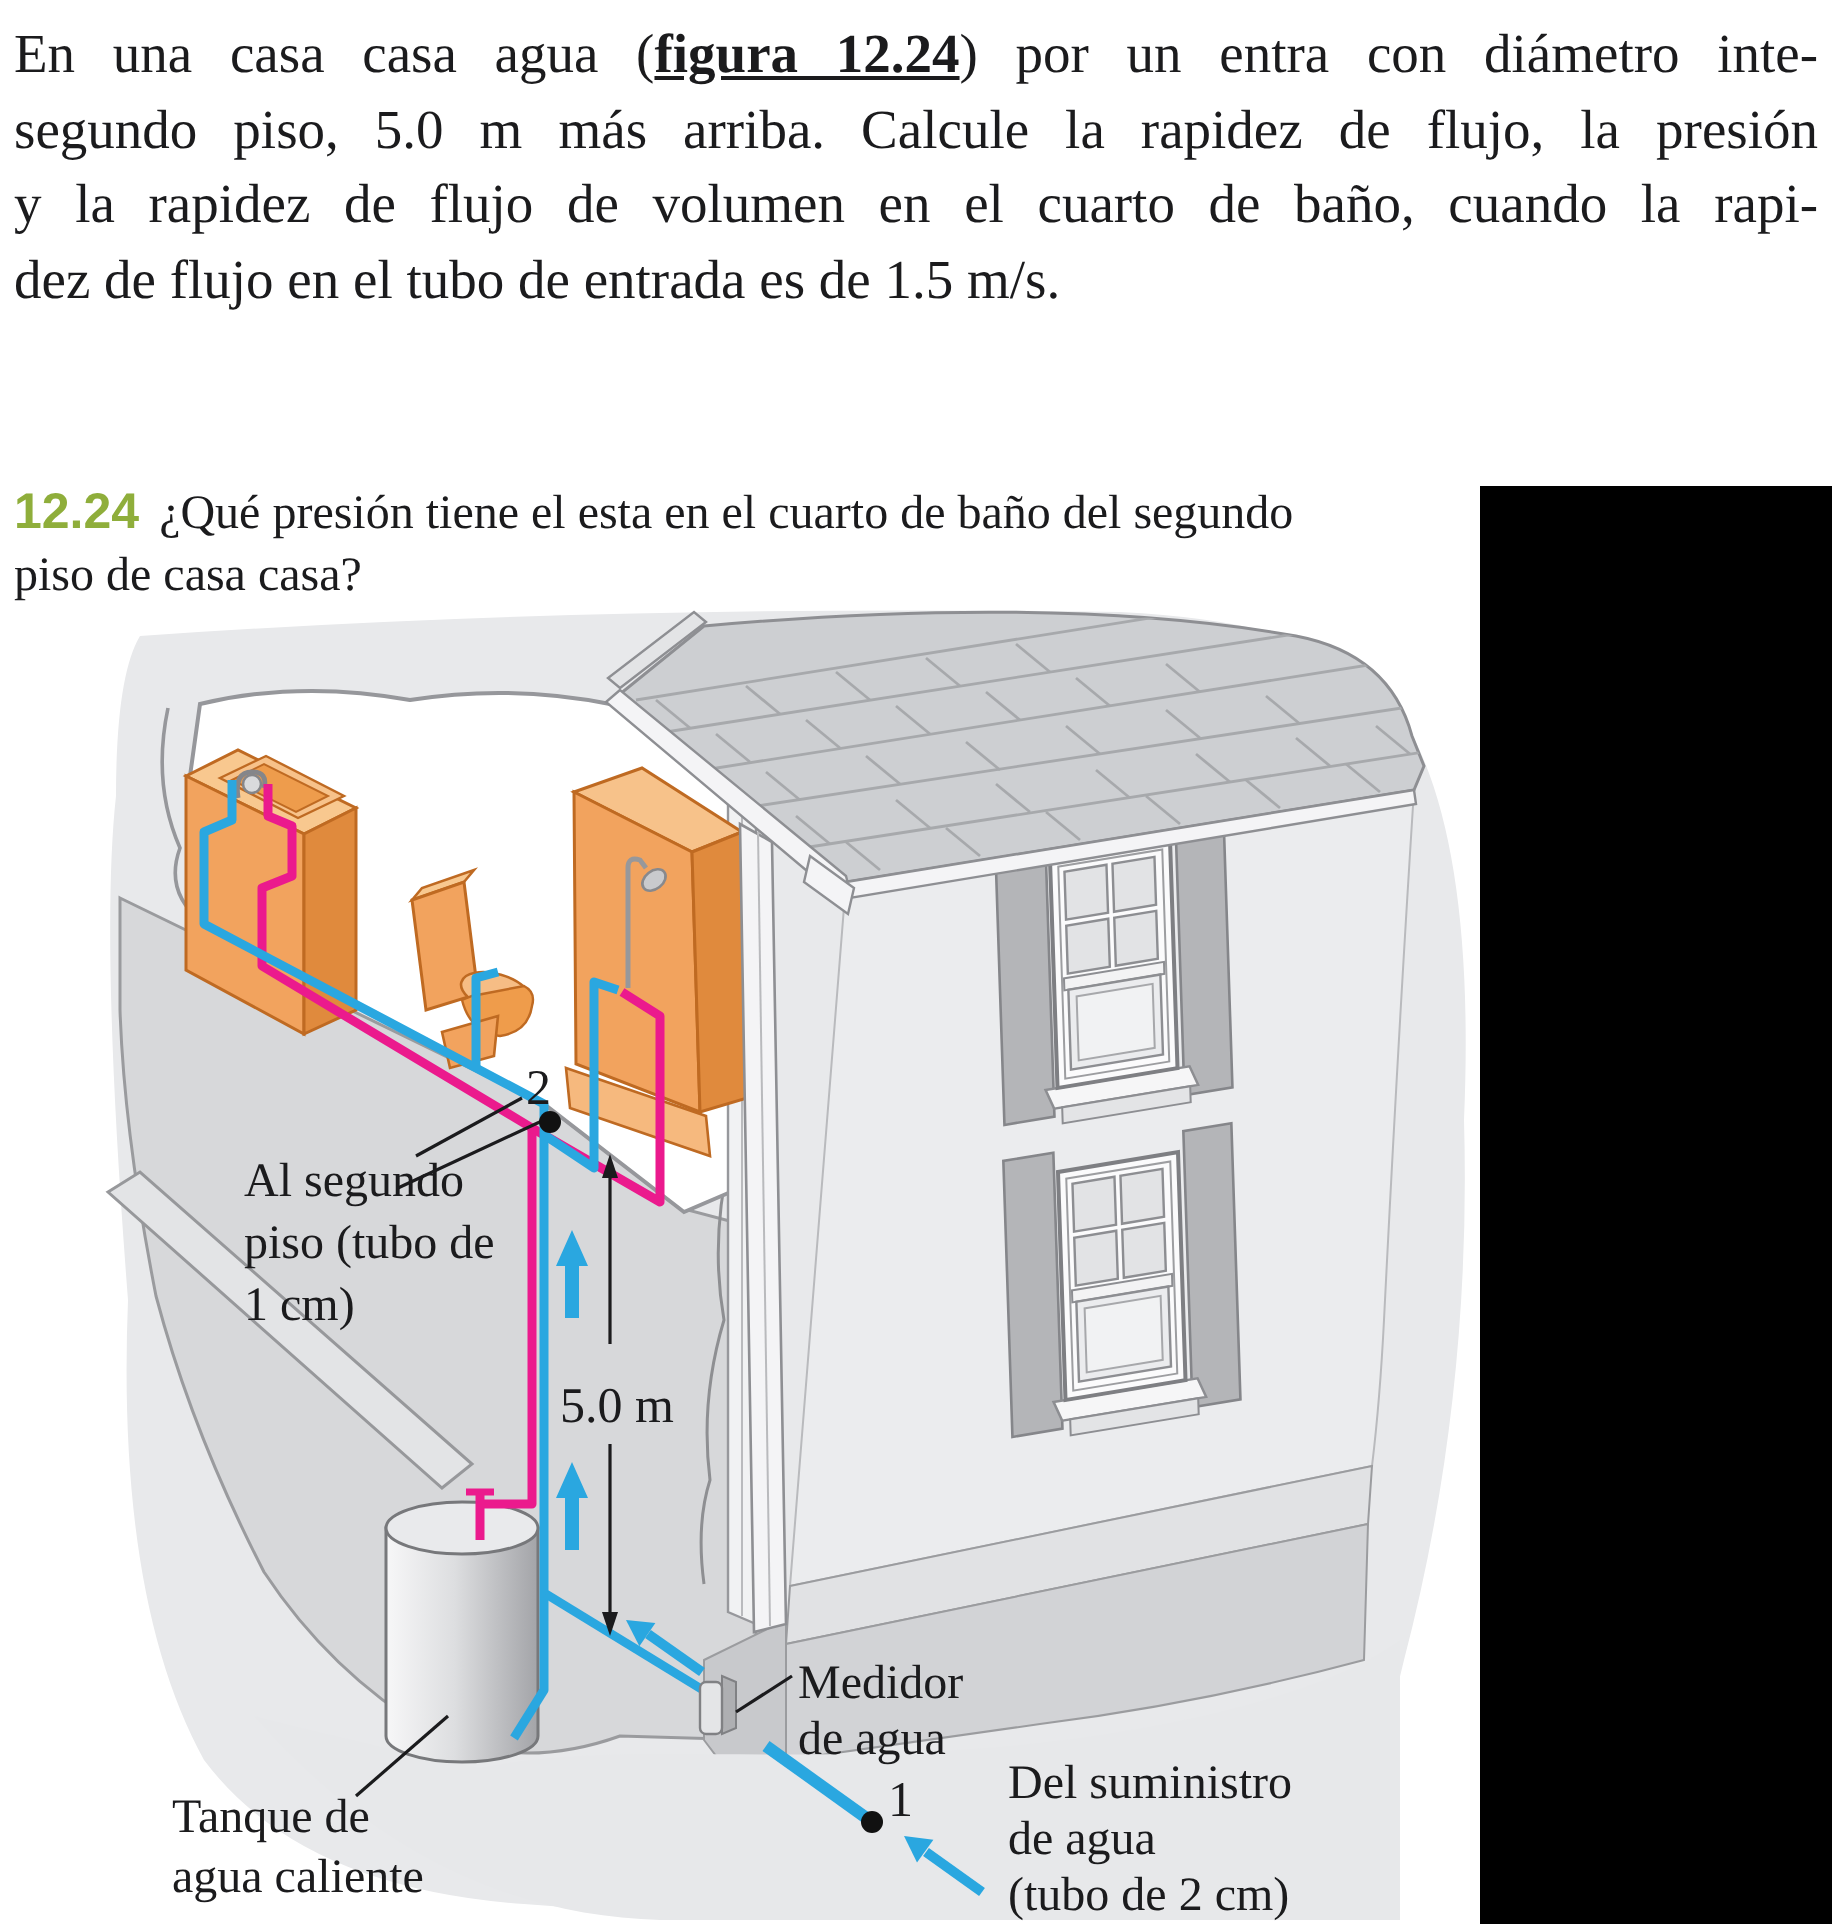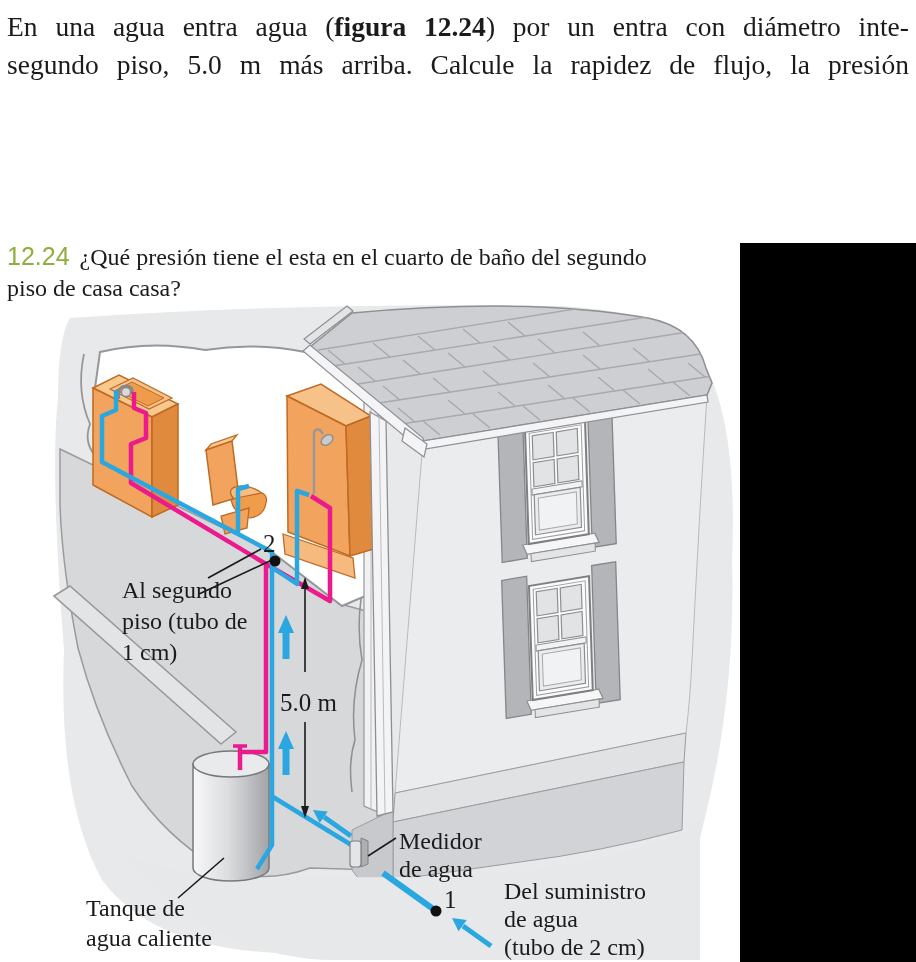--- a/index.html
+++ b/index.html
@@ -1,38 +1,40 @@
 <!DOCTYPE html>
 <html><head>
 <meta charset="utf-8">
 <style>
   html,body{margin:0;padding:0;background:#fff;}
   .page{position:relative;width:916px;height:962px;background:#ffffff;overflow:hidden;
         font-family:"Liberation Serif",serif;color:#1b1b1d;}
   .problem{position:absolute;left:7px;top:8px;width:902px;font-size:27.5px;line-height:37.5px;}
   .jline{text-align:justify;text-align-last:justify;}
   .lline{text-align:left;}
-  .bold{font-weight:bold;}
+  .bold{font-weight:bold;text-decoration:underline;}
   sup{font-size:0.62em;vertical-align:super;line-height:0;}
   .caption{position:absolute;left:7px;top:241px;width:732px;font-size:24px;line-height:31px;}
-  .cap-num{font-family:"Liberation Sans",sans-serif;font-weight:normal;color:#8fae3b;
+  .cap-num{font-family:"Liberation Sans",sans-serif;font-weight:bold;color:#8fae3b;
            font-size:25px;margin-right:10px;}
   .figure{position:absolute;left:0;top:302px;width:740px;height:660px;}
   .redaction{position:absolute;left:740px;top:243px;width:176px;height:719px;background:#000;}
   .fig-label{font-family:"Liberation Serif",serif;font-size:24px;fill:#1b1b1d;}
   .fig-num{font-family:"Liberation Serif",serif;font-size:25px;fill:#1b1b1d;}
 </style>
 </head>
 <body>
 
 <div class="page">
 
   <div class="problem">
-    <div class="jline"><span>En una agua entra agua (</span><span class="bold">figura 12.24</span><span>) por un entra con diámetro inte-</span></div>
+    <div class="jline"><span>En una casa casa agua (</span><span class="bold">figura 12.24</span><span>) por un entra con diámetro inte-</span></div>
     <div class="jline">segundo piso, 5.0 m más arriba. Calcule la rapidez de flujo, la presión</div>
+    <div class="jline">y la rapidez de flujo de volumen en el cuarto de baño, cuando la rapi-</div>
+    <div class="lline">dez de flujo en el tubo de entrada es de 1.5 m/s.</div>
   </div>
 
   <div class="caption">
     <div><span class="cap-num">12.24</span><span>¿Qué presión tiene el esta en el cuarto de baño del segundo</span></div>
     <div>piso de casa casa?</div>
   </div>
 
   <svg class="figure" viewBox="0 302 740 660">
     <defs>
       <linearGradient id="tankGrad" x1="0" y1="0" x2="1" y2="0">

